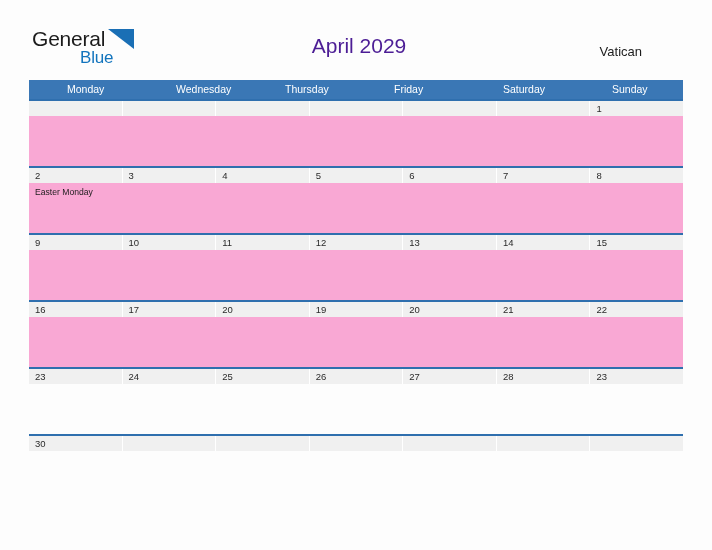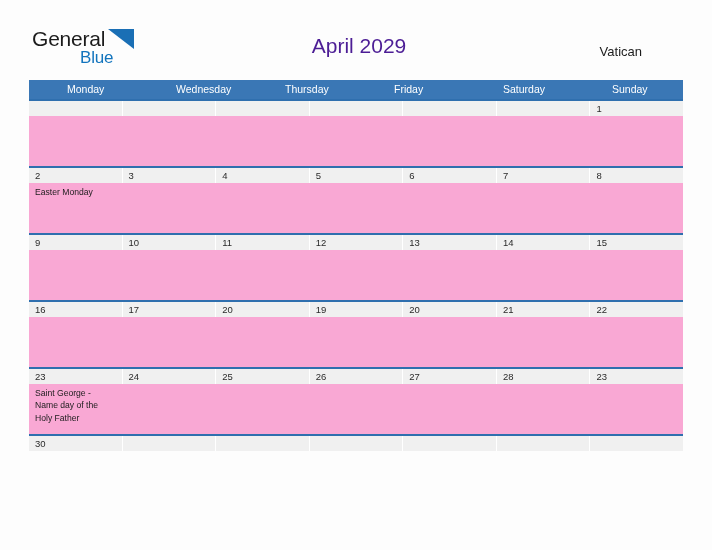--- a/index.html
+++ b/index.html
@@ -272,31 +272,20 @@
         <div class="week-row h-normal">
           <div class="num-band">
             <div class="num-cell">23</div>
             <div class="num-cell">24</div>
             <div class="num-cell">25</div>
             <div class="num-cell">26</div>
             <div class="num-cell">27</div>
             <div class="num-cell">28</div>
             <div class="num-cell">23</div>
           </div>
-          <div class="event-band">
-            <div class="event-cell">Saint George -
-Name day of the
-Holy Father</div>
-            <div class="event-cell"></div>
-            <div class="event-cell"></div>
-            <div class="event-cell"></div>
-            <div class="event-cell"></div>
-            <div class="event-cell"></div>
-            <div class="event-cell"></div>
-          </div>
         </div>
         <div class="week-row h-short">
           <div class="num-band">
             <div class="num-cell">30</div>
             <div class="num-cell empty"></div>
             <div class="num-cell empty"></div>
             <div class="num-cell empty"></div>
             <div class="num-cell empty"></div>
             <div class="num-cell empty"></div>
             <div class="num-cell empty"></div>

